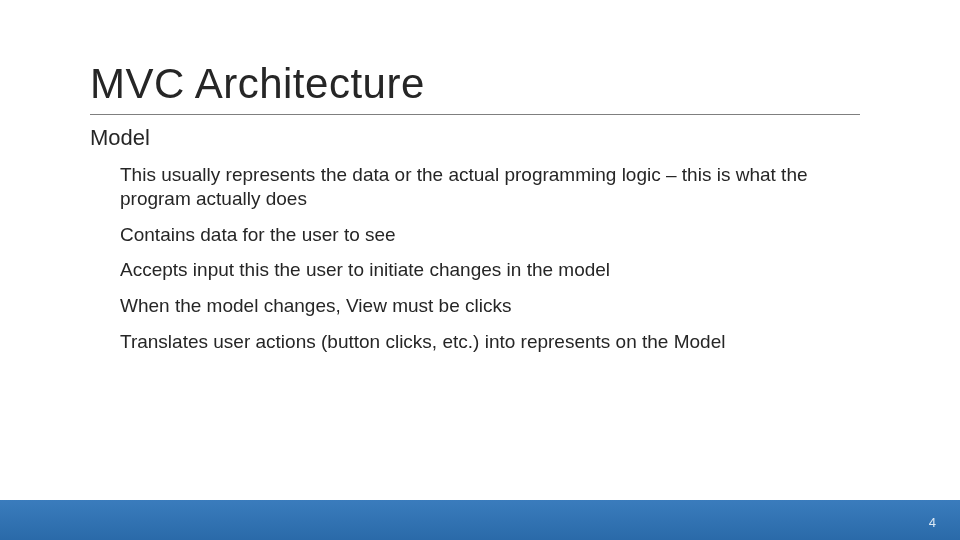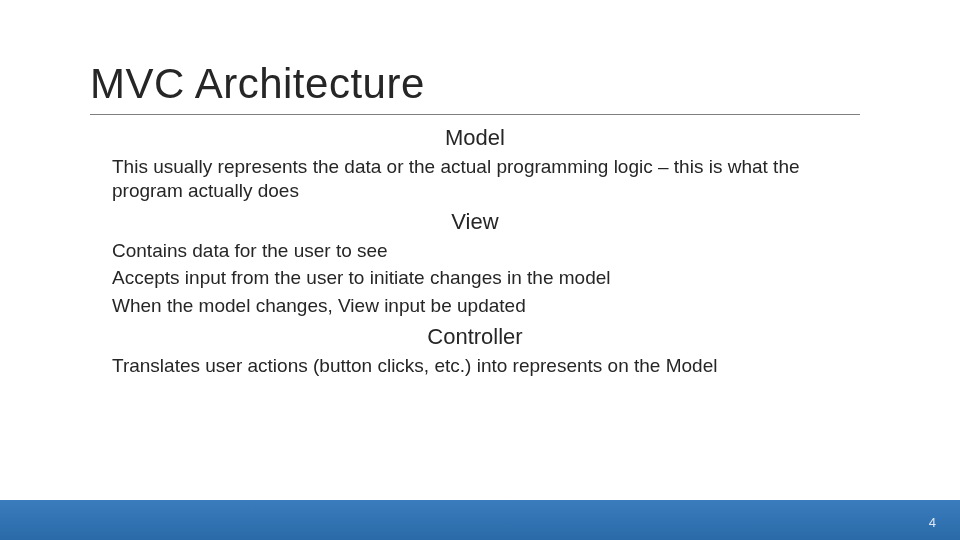--- a/index.html
+++ b/index.html
@@ -14,31 +14,30 @@
     padding-bottom: 6px;
     border-bottom: 1px solid #7f7f7f;
     margin-bottom: 10px;
   }
   .section-heading {
     font-size: 22px;
     font-weight: 400;
     color: #262626;
     margin-top: 6px;
     margin-bottom: 0;
-    text-align: center;
   }
   .section-body {
     padding-left: 18px;
   }
   .section-body p {
     font-size: 19px;
     font-weight: 400;
     color: #262626;
     line-height: 1.25;
-    margin: 4px;
+    margin: 12px;
   }
   .footer {
     position: absolute;
     left: 0;
     bottom: 0;
     width: 960px;
     height: 40px;
     background: #2e75b6;
     background: linear-gradient(#3a7cbd, #2a6aa9);
   }
@@ -59,30 +58,28 @@
     <h1 class="title">MVC Architecture</h1>
 
     <div>
       <div class="section-heading">Model</div>
       <div class="section-body">
         <p>This usually represents the data or the actual programming logic – this is what the program actually does</p>
       </div>
     </div>
 
     <div>
-      <div class="section-heading">View</div>
       <div class="section-body">
         <p>Contains data for the user to see</p>
-        <p>Accepts input from the user to initiate changes in the model</p>
-        <p>When the model changes, View input be updated</p>
+        <p>Accepts input this the user to initiate changes in the model</p>
+        <p>When the model changes, View must be clicks</p>
       </div>
     </div>
 
     <div>
-      <div class="section-heading">Controller</div>
       <div class="section-body">
         <p>Translates user actions (button clicks, etc.) into represents on the Model</p>
       </div>
     </div>
   </div>
 
   <div class="footer">
     <div class="page-num">4</div>
   </div>
 </div>

